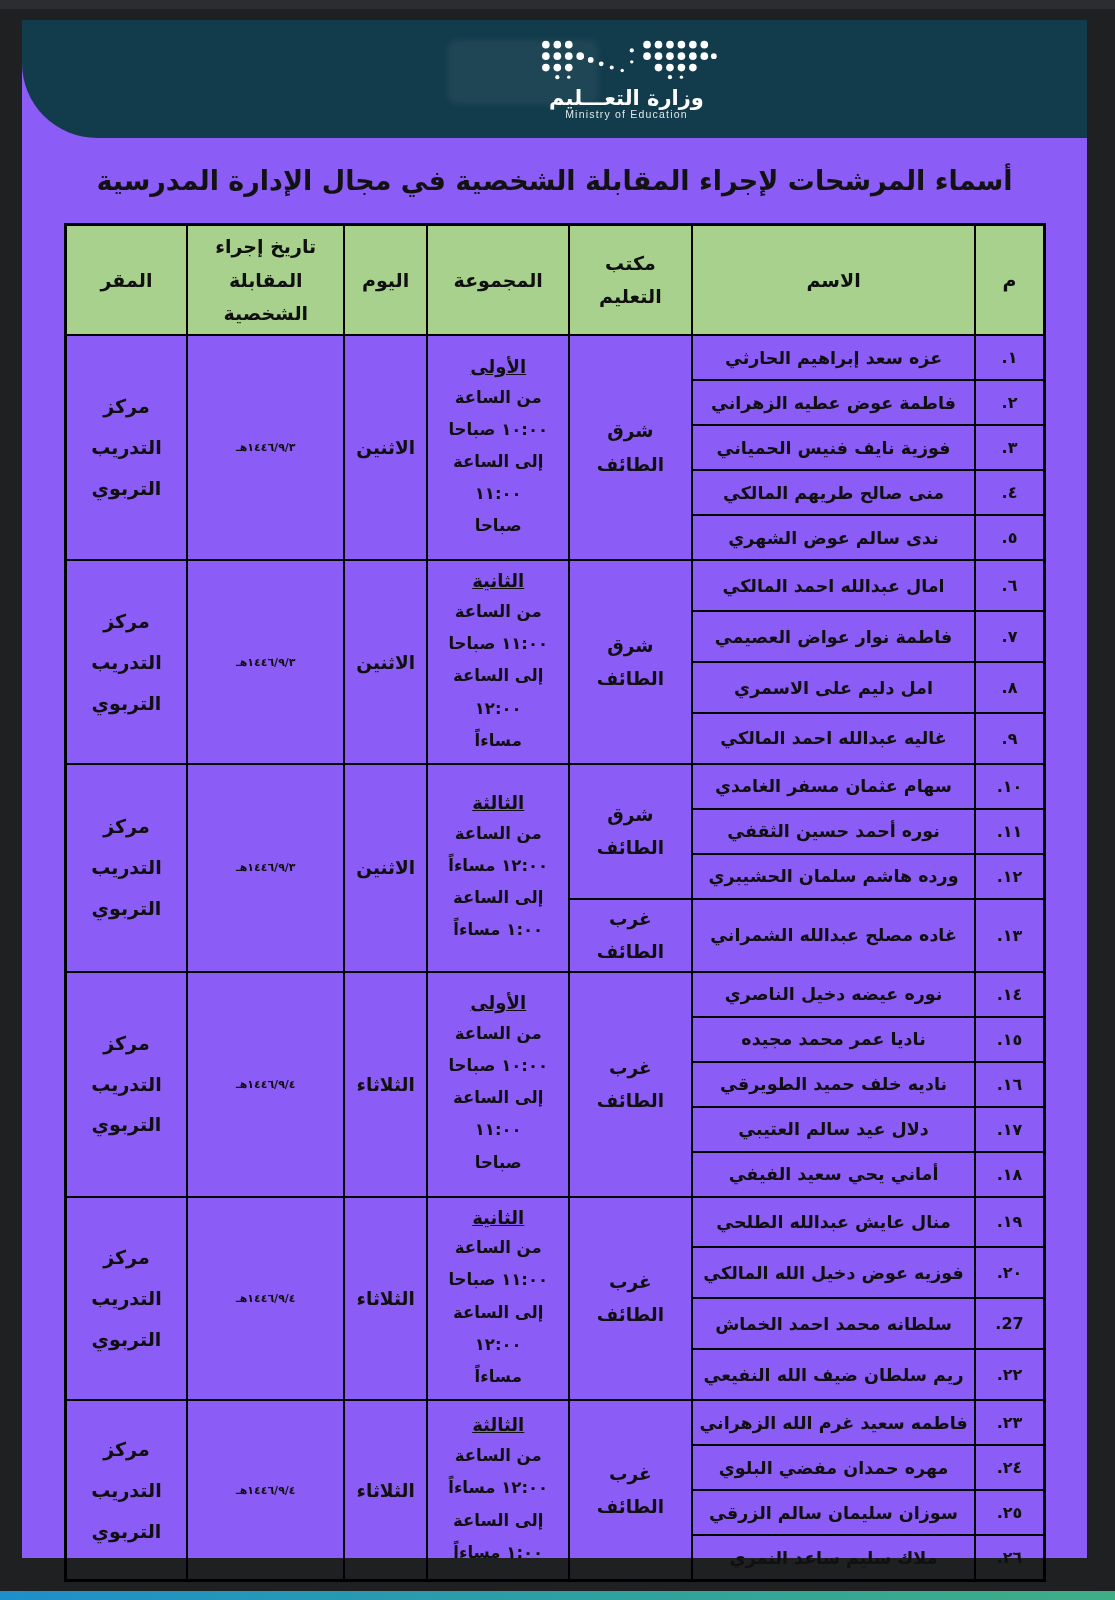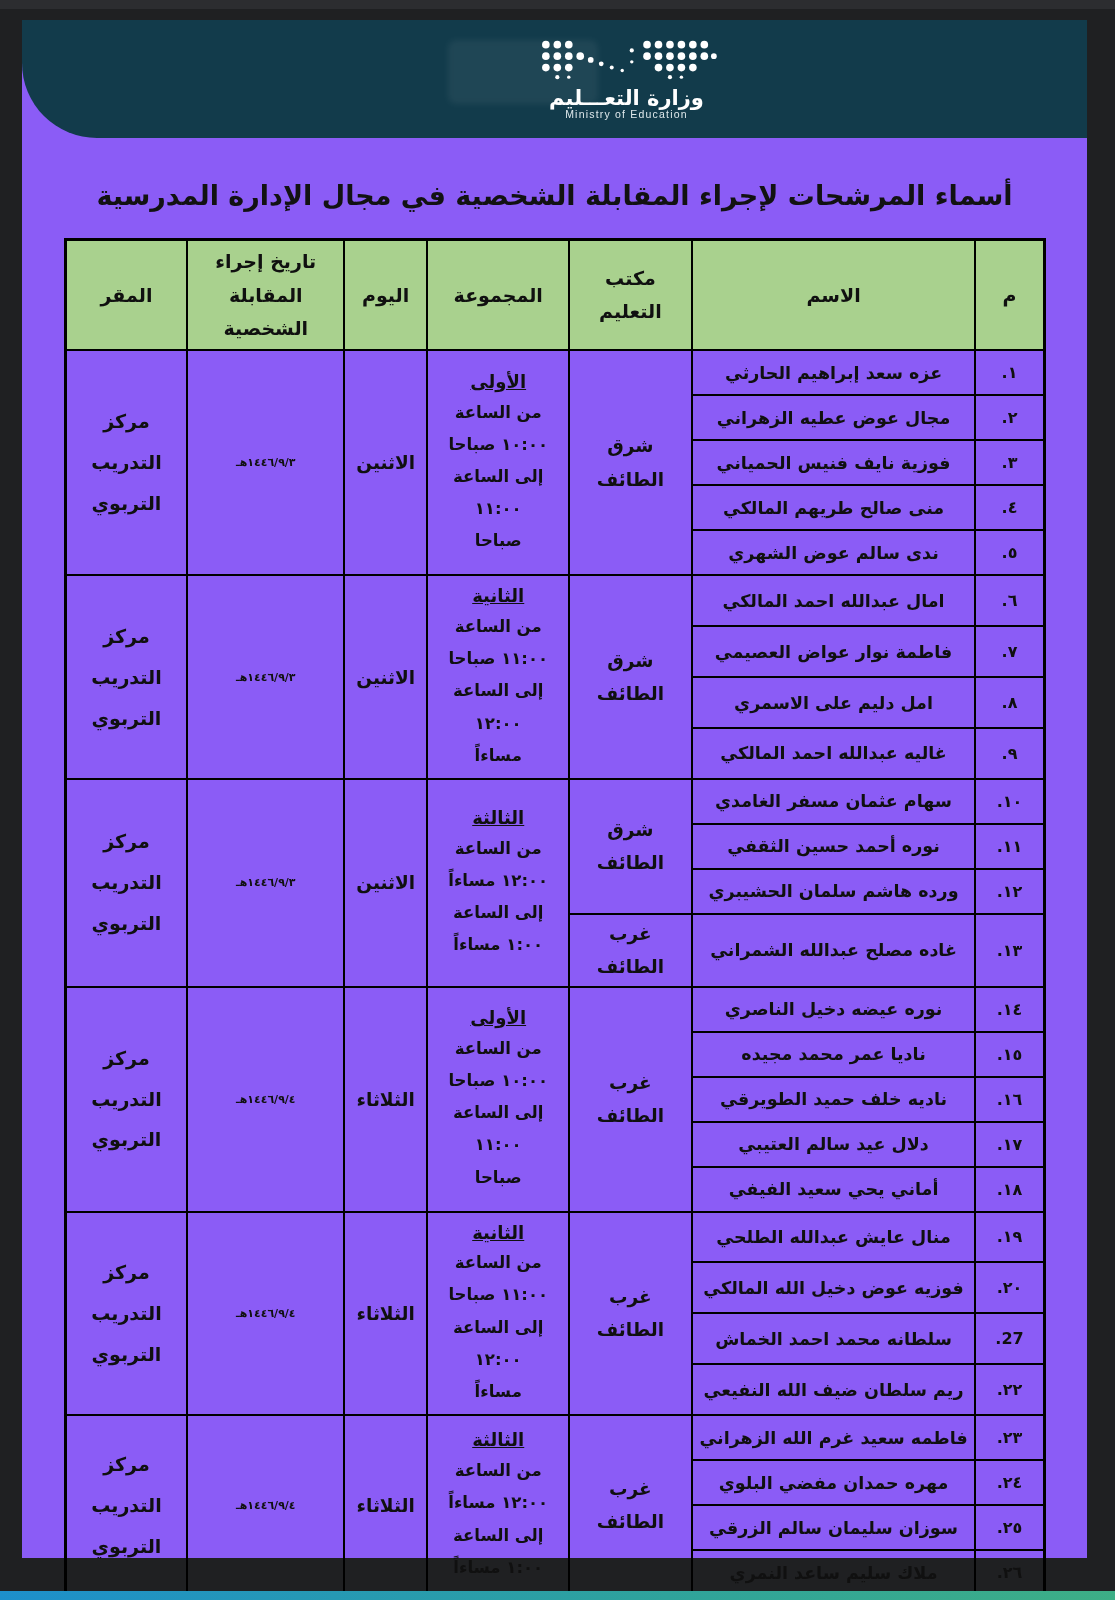--- a/index.html
+++ b/index.html
@@ -18,21 +18,21 @@
     position:relative;display:flex;align-items:center;justify-content:center;flex-shrink:0;
   }
   .masthead-smudge{
     position:absolute;left:40%;top:20px;width:150px;height:64px;
     background:rgba(255,255,255,.06);border-radius:8px;filter:blur(3px);
   }
   .logo-block{transform:translateX(72px);text-align:center;line-height:1;}
   .logo-ar{color:#ffffff;font-size:21px;font-weight:bold;margin-top:5px;direction:rtl;}
   .logo-en{color:#dfe9ec;font-size:10.5px;letter-spacing:1.2px;font-family:"Liberation Sans",sans-serif;}
   .doc-title{
-    text-align:center;margin:39px 30px 0;font-weight:bold;font-size:27px;
+    text-align:center;margin:24px 30px 0;font-weight:bold;font-size:27px;
     line-height:1.38;color:#121212;direction:rtl;flex-shrink:0;
   }
   .table-wrap{margin:24px auto 0;width:982px;flex-shrink:0;}
   table{width:100%;border-collapse:collapse;direction:rtl;border:3px solid #000;table-layout:fixed;}
   th,td{border:2px solid #000;font-weight:bold;color:#101010;text-align:center;vertical-align:middle;padding:2px 4px;}
   thead th{background:#a9d18e;height:104px;font-size:19px;white-space:pre-line;line-height:1.75;}
   td.num-cell{font-size:16px;height:39px;}
   td.name-cell{font-size:17.5px;white-space:nowrap;}
   td.office-cell{font-size:18.5px;white-space:pre-line;line-height:1.8;}
   td.session-cell{font-size:16.5px;padding:6px 14px;}
@@ -145,21 +145,21 @@
               <div class="session-line">صباحا</div>
             </td>
             <td class="day-cell" rowspan="5">الاثنين</td>
             <td class="date-cell" rowspan="5">١٤٤٦/٩/٣هـ</td>
             <td class="venue-cell" rowspan="5">مركز
 التدريب
 التربوي</td>
           </tr>
           <tr>
             <td class="num-cell">٢.</td>
-            <td class="name-cell">مجال عوض عطيه الزهراني</td>
+            <td class="name-cell">فاطمة عوض عطيه الزهراني</td>
           </tr>
           <tr>
             <td class="num-cell">٣.</td>
             <td class="name-cell">فوزية نايف فنيس الحمياني</td>
           </tr>
           <tr>
             <td class="num-cell">٤.</td>
             <td class="name-cell">منى صالح طريهم المالكي</td>
           </tr>
           <tr>

